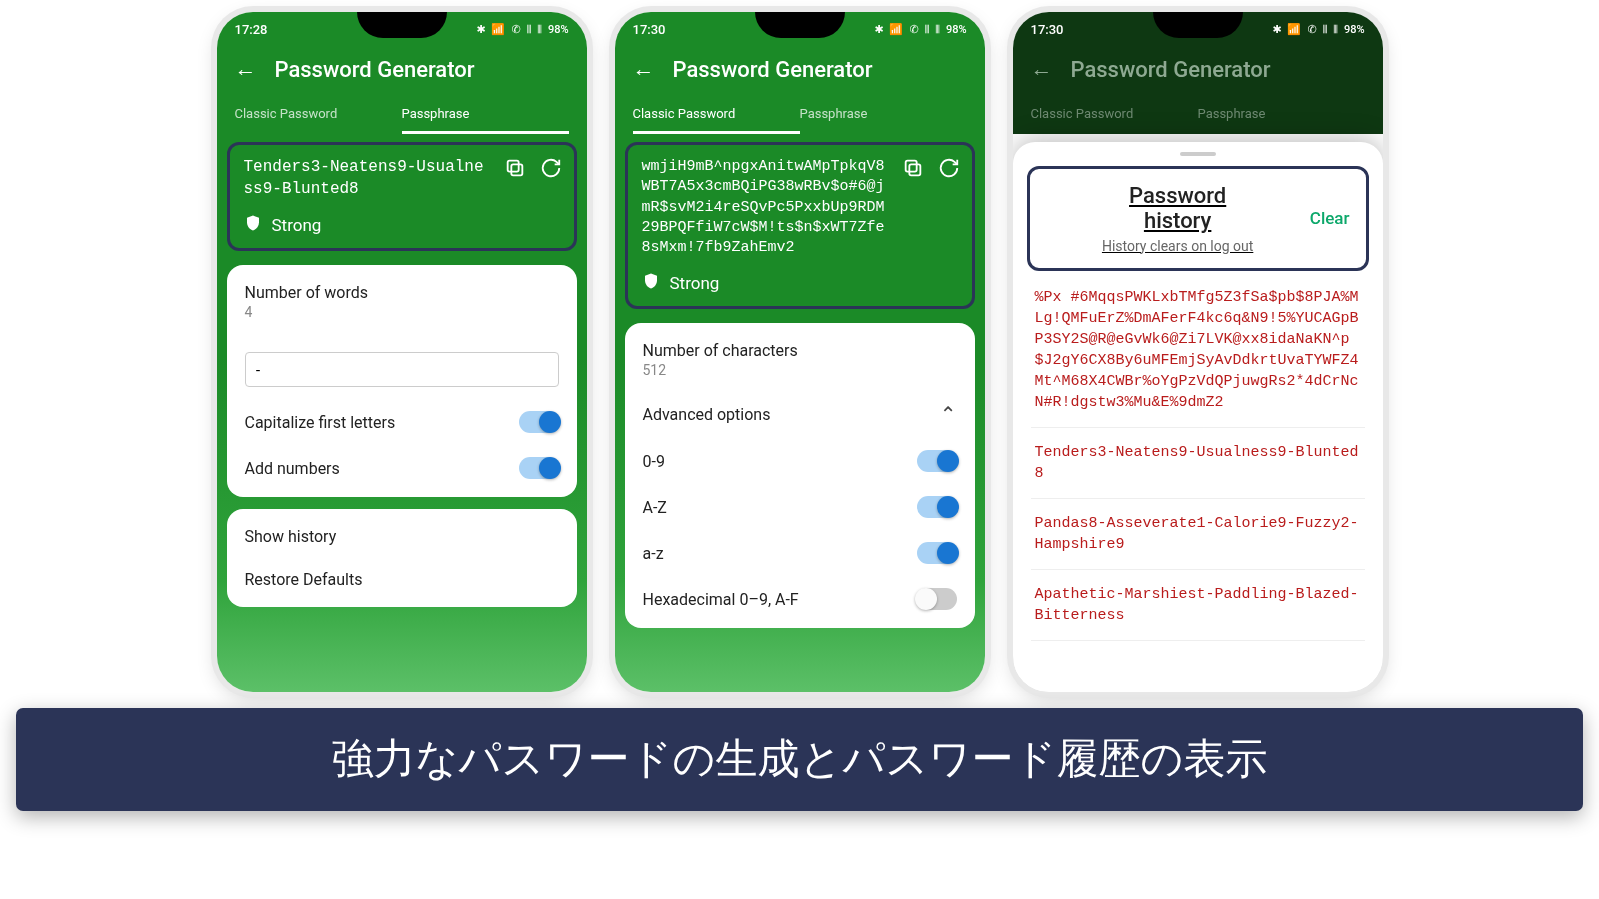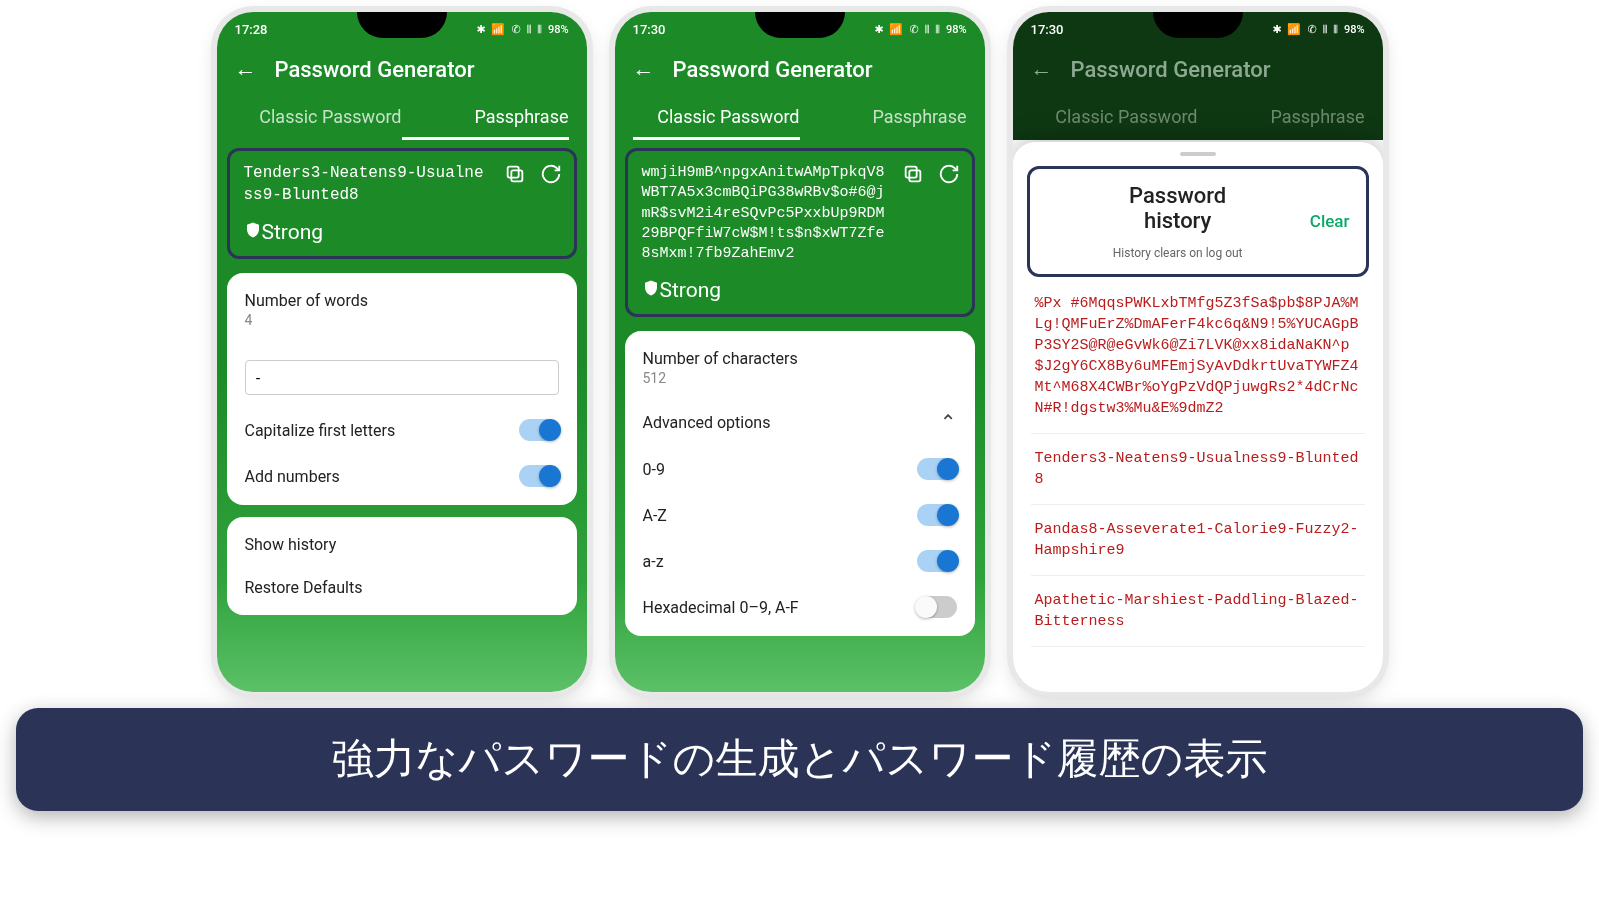--- a/index.html
+++ b/index.html
@@ -60,23 +60,23 @@
   }
   .header-row { display: flex; align-items: center; gap: 18px; }
   .back-arrow { font-size: 22px; }
   .page-title { font-size: 22px; font-weight: 500; }
   .tabs {
     display: flex;
     margin-top: 14px;
   }
   .tab {
     flex: 1;
-    text-align: right;
+    text-align: left;
     padding: 10px 0;
-    font-size: 18px;
+    font-size: 13px;
     color: rgba(255,255,255,.75);
     border-bottom: 3px solid transparent;
   }
   .tab.active {
     color: #fff;
     border-bottom: 3px solid #fff;
   }
   .tab.dim { color: #6e8972; }
   .green-body {
     background: linear-gradient(#1b8a27 0%, #1b8a27 40%, #2fa33b 80%, #5cc068 100%);
@@ -105,21 +105,22 @@
     right: 12px;
     top: 12px;
     display: flex;
     gap: 14px;
   }
   .icon-btn { color: #fff; }
   .icon-btn svg { width: 22px; height: 22px; }
   .strength {
     display: flex;
     align-items: center;
-    font-size: 21px;
+    gap: 10px;
+    font-size: 17px;
     margin-top: 14px;
   }
   .shield svg { width: 18px; height: 18px; fill: #fff; }
   .card {
     background: #fff;
     border-radius: 16px;
     margin-bottom: 12px;
     padding: 6px 0;
   }
   .field {
@@ -181,23 +182,23 @@
   }
   .history-header {
     border: 3px solid #2b3457;
     border-radius: 12px;
     padding: 14px 16px;
     display: flex;
     justify-content: space-between;
     align-items: center;
     margin-bottom: 12px;
   }
-  .history-title { text-align: center; flex: 1; }
+  .history-title { text-align: center; flex: 1; text-decoration: underline; }
   .history-title h3 { font-size: 22px; font-weight: 500; color: #222; line-height: 1.15; }
-  .history-title p { font-size: 12px; color: #666; margin-top: 12px; }
+  .history-title p { font-size: 14px; color: #666; margin-top: 4px; }
   .clear-btn { color: #0da86b; font-size: 17px; font-weight: 500; }
   .history-list { padding: 0 4px; }
   .history-item {
     font-family: "Courier New", monospace;
     font-size: 15px;
     line-height: 1.4;
     color: #b91c1c;
     word-break: break-all;
     padding: 14px 4px;
     border-bottom: 1px solid #eee;
@@ -205,21 +206,21 @@
   .history-item:first-child { padding-top: 4px; }
 
   
   .caption {
     position: absolute;
     left: 16px;
     right: 16px;
     bottom: 88px;
     background: #2b3457;
     color: #fff;
-    border-radius: 22px;
+    border-radius: 7px;
     text-align: center;
     padding: 24px 20px;
     font-size: 42px;
     line-height: 1.3;
     box-shadow: 0 6px 20px rgba(0,0,0,.3);
   }
   .dim-header { background: #0e3812; color: #8ea992; }
 </style>
 </head>
 <body>

